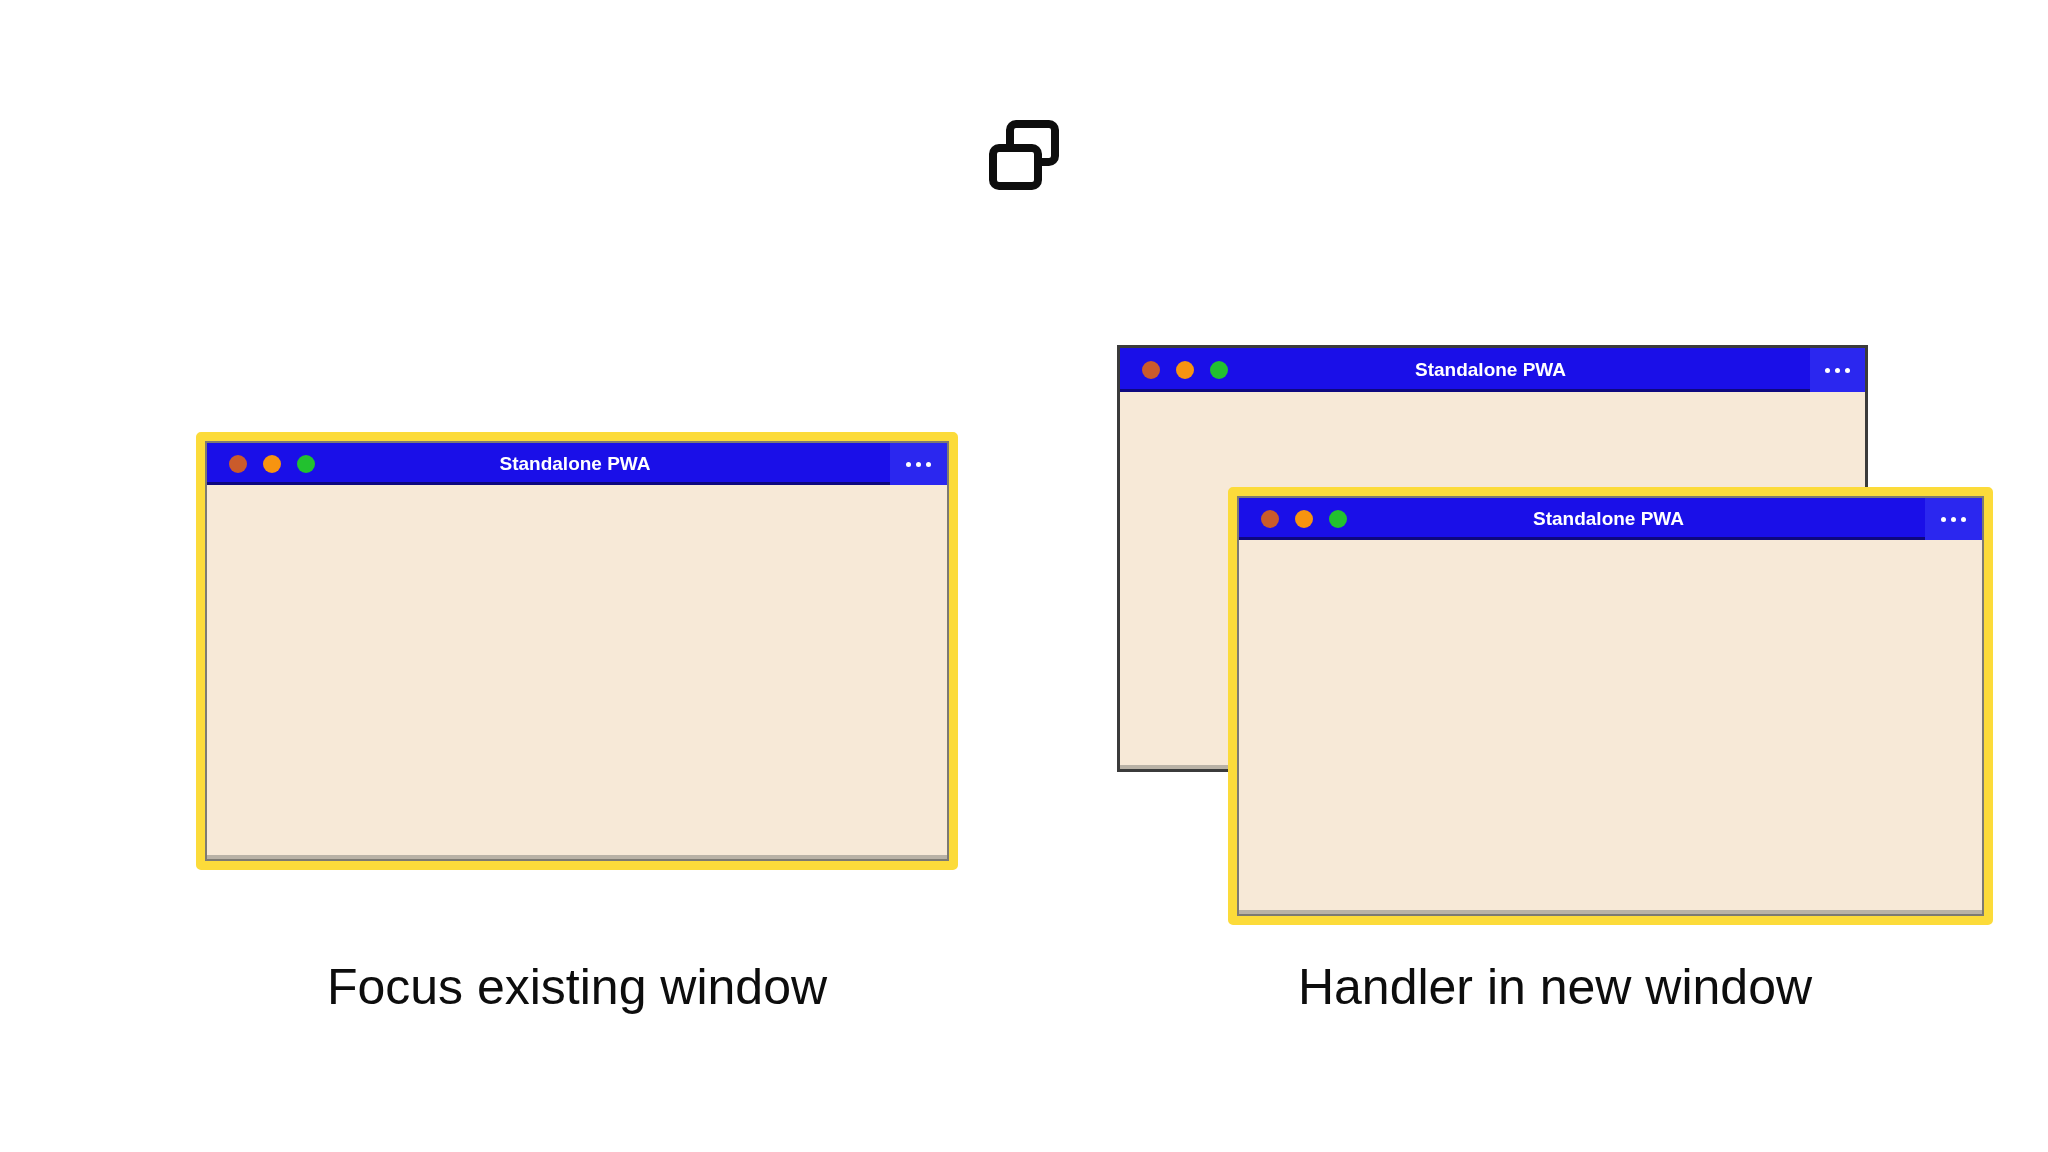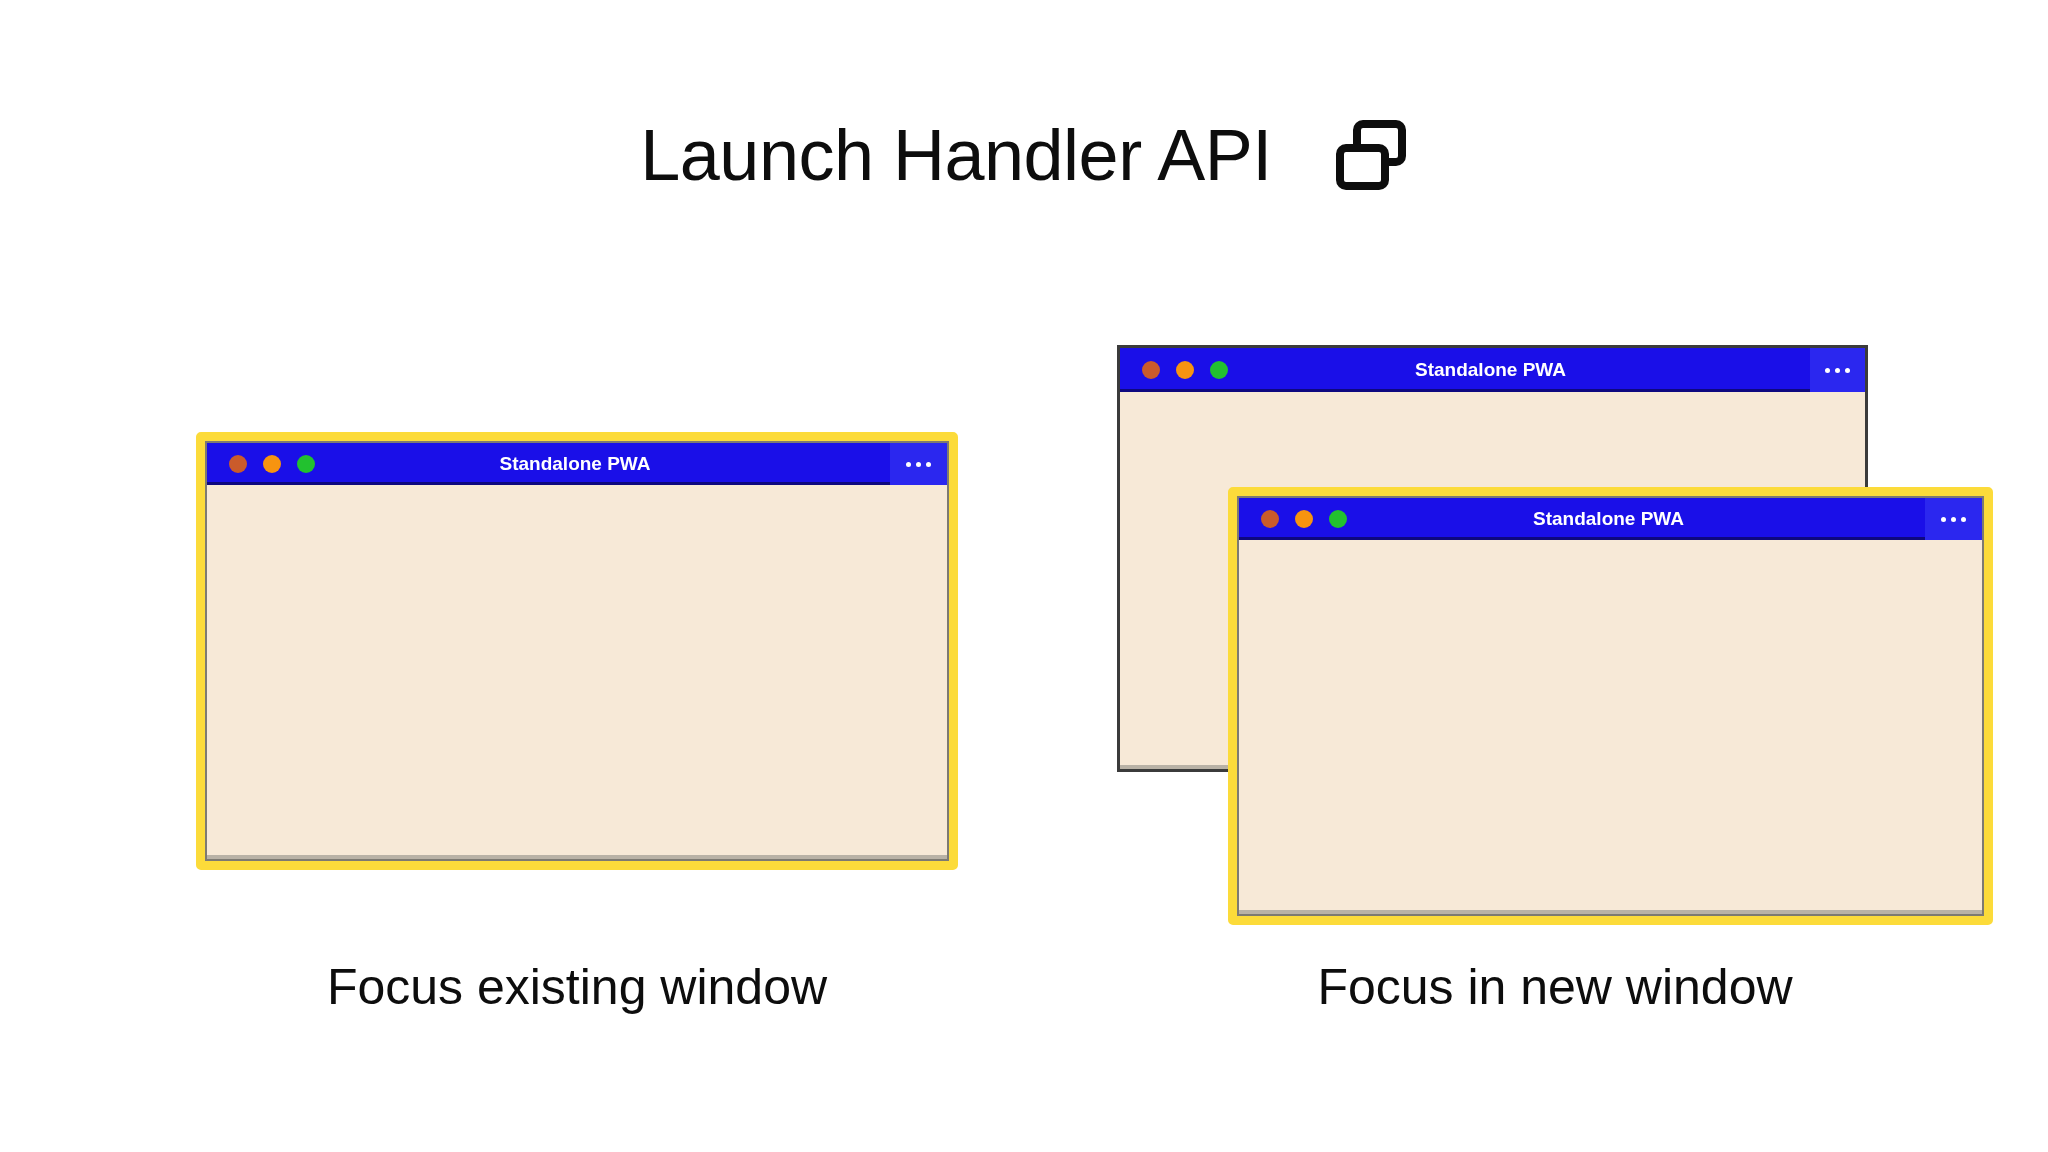--- a/index.html
+++ b/index.html
@@ -167,21 +167,20 @@
     white-space: nowrap;
     line-height: 1;
   }
   #caption-left  { left: 196px;  top: 962px; width: 762px; }
   #caption-right { left: 1117px; top: 962px; width: 876px; }
 </style>
 </head>
 <body>
 
 <div class="header">
-  <div class="header-title">Launch Handler API</div>
   <svg class="header-icon" viewBox="0 0 74 74" aria-hidden="true">
     <rect x="23" y="6" width="45" height="38" rx="6" ry="6" fill="none" stroke="#0d0d0d" stroke-width="8"></rect>
     <rect x="6" y="30" width="45" height="38" rx="6" ry="6" fill="#ffffff" stroke="#0d0d0d" stroke-width="8"></rect>
   </svg>
 </div>
 
 <div class="window highlight" id="win-left">
   <div class="win-inner">
     <div class="titlebar">
       <div class="dots">
@@ -232,13 +231,13 @@
         <i></i>
           <i></i>
           <i></i>
       </div>
     </div>
     <div class="win-body"></div>
   </div>
 </div>
 
 <div class="caption" id="caption-left">Focus existing window</div>
-<div class="caption" id="caption-right">Focus in new window</div>
+<div class="caption" id="caption-right">Handler in new window</div>
 
 </body></html>

